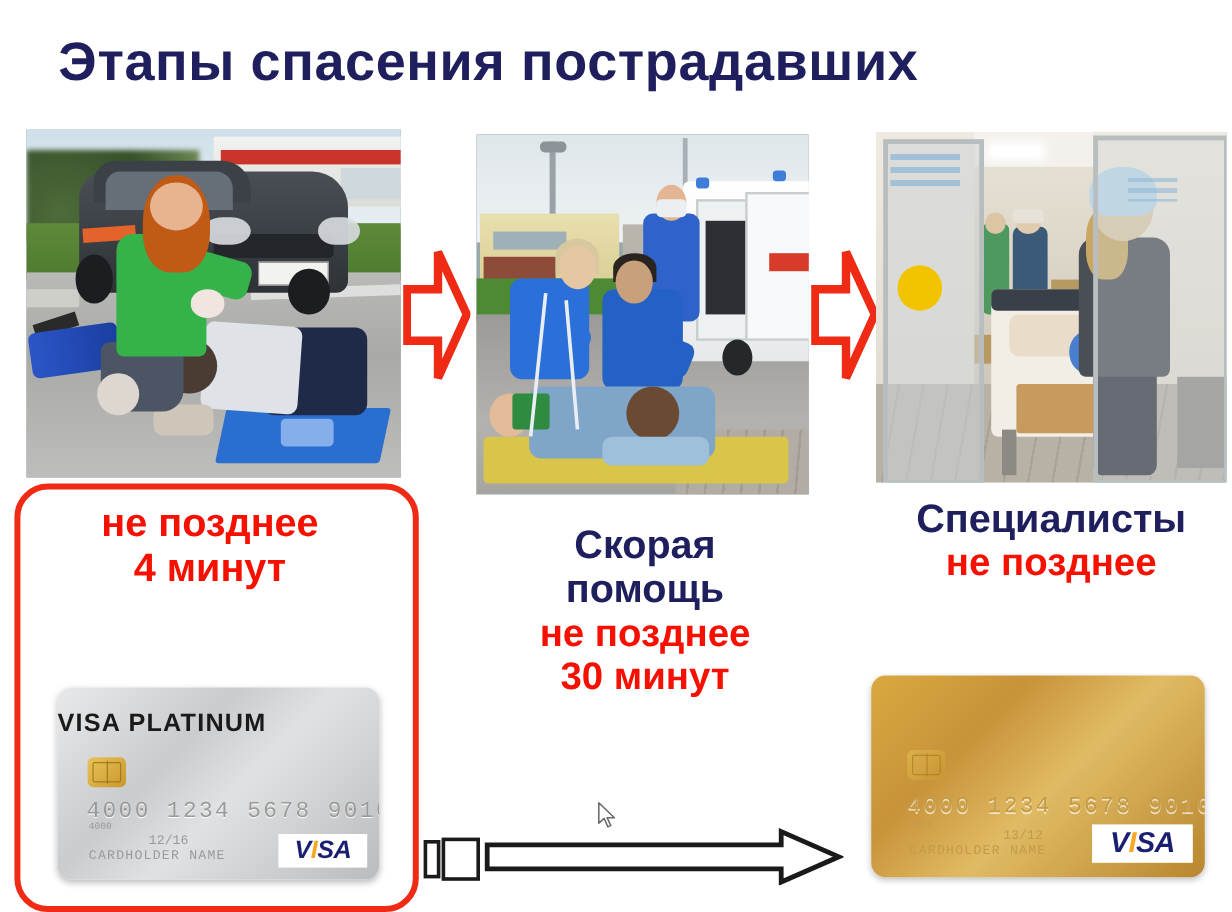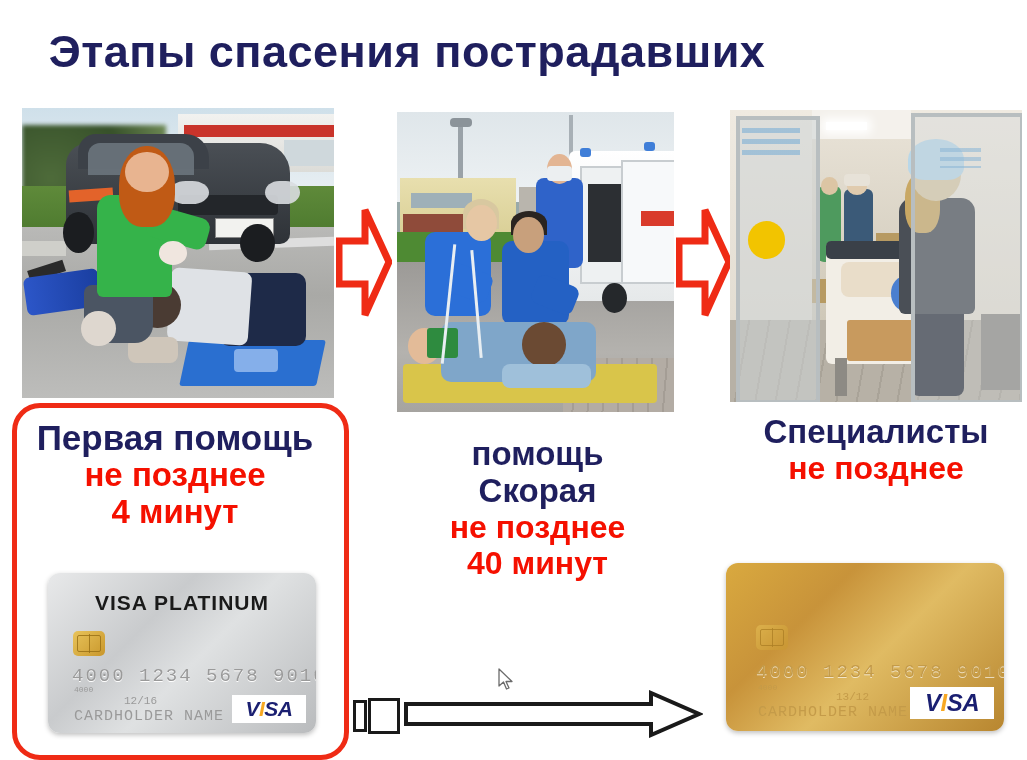--- a/index.html
+++ b/index.html
@@ -174,21 +174,21 @@
     left:48px;top:573px;width:268px;height:160px;
     background:linear-gradient(135deg,#e8e9ea 0%,#c9cbcd 35%,#dfe1e2 55%,#b9bbbd 100%);
     box-shadow:0 2px 5px rgba(0,0,0,.25);
   }
   .card-gold{
     left:726px;top:563px;width:278px;height:168px;
     background:linear-gradient(135deg,#d9a93f 0%,#c8933a 30%,#e0bb63 55%,#b8862f 100%);
     box-shadow:0 2px 5px rgba(0,0,0,.25);
   }
   .card-brand{
-    position:absolute;left:0;width:100%;text-align:center;
+    position:absolute;left:0;width:100%;
     font-weight:bold;color:#1a1a1a;
   }
   .card-plat .card-brand{top:18px;font-size:21px;letter-spacing:1px;}
   .card-gold .card-brand{top:16px;font-size:30px;}
   .chip{
     position:absolute;width:32px;height:25px;border-radius:5px;
     background:linear-gradient(135deg,#e8c35a,#c9972c);
   }
   .chip::before{content:"";position:absolute;inset:4px;
     border:1px solid rgba(150,110,20,.8);border-radius:2px;}
@@ -208,21 +208,21 @@
     position:absolute;font-family:"Liberation Mono", monospace;font-size:8px;
   }
   .card-plat .card-sub{left:26px;top:112px;color:#9a9a9a;}
   .card-gold .card-sub{left:32px;top:120px;color:#c49b49;}
   .card-exp{
     position:absolute;font-family:"Liberation Mono", monospace;font-size:11px;
   }
   .card-plat .card-exp{left:76px;top:122px;color:#9a9a9a;}
   .card-gold .card-exp{left:110px;top:128px;color:#cda css;color:#c49b49;}
   .card-name{
-    position:absolute;font-family:"Liberation Mono", monospace;font-size:15px;
+    position:absolute;font-family:"Liberation Mono", monospace;font-size:11px;
     letter-spacing:1px;
   }
   .card-plat .card-name{left:26px;top:135px;color:#9a9a9a;}
   .card-gold .card-name{left:32px;top:141px;color:#c49b49;}
   .visa-logo{
     position:absolute;background:#ffffff;display:flex;align-items:center;
     justify-content:center;font-weight:bold;font-style:italic;
     color:#1a1f71;letter-spacing:-0.5px;
   }
   .card-plat .visa-logo{right:10px;bottom:10px;width:74px;height:28px;font-size:21px;}
@@ -371,30 +371,29 @@
       <div class="lay p3-glasstx"></div>
       <div class="lay p3-door2"></div>
       <div class="lay p3-glasstx2"></div>
       <div class="lay p3-dot"></div>
     </div>
   </div>
 
   <div class="redbox"></div>
 
   <div class="caption cap1">
-    <div class="cap-head">Первая помощь</div>
     <div class="cap-red">не позднее</div>
     <div class="cap-red">4 минут</div>
   </div>
 
   <div class="caption cap2">
+    <div class="cap-head">Скорая</div>
     <div class="cap-head">помощь</div>
-    <div class="cap-head">Скорая</div>
     <div class="cap-red">не позднее</div>
-    <div class="cap-red">40 минут</div>
+    <div class="cap-red">30 минут</div>
   </div>
 
   <div class="caption cap3">
     <div class="cap-head">Специалисты</div>
     <div class="cap-red">не позднее</div>
   </div>
 
   <div class="card card-plat">
     <div class="card-brand">VISA PLATINUM</div>
     <div class="chip"></div>

